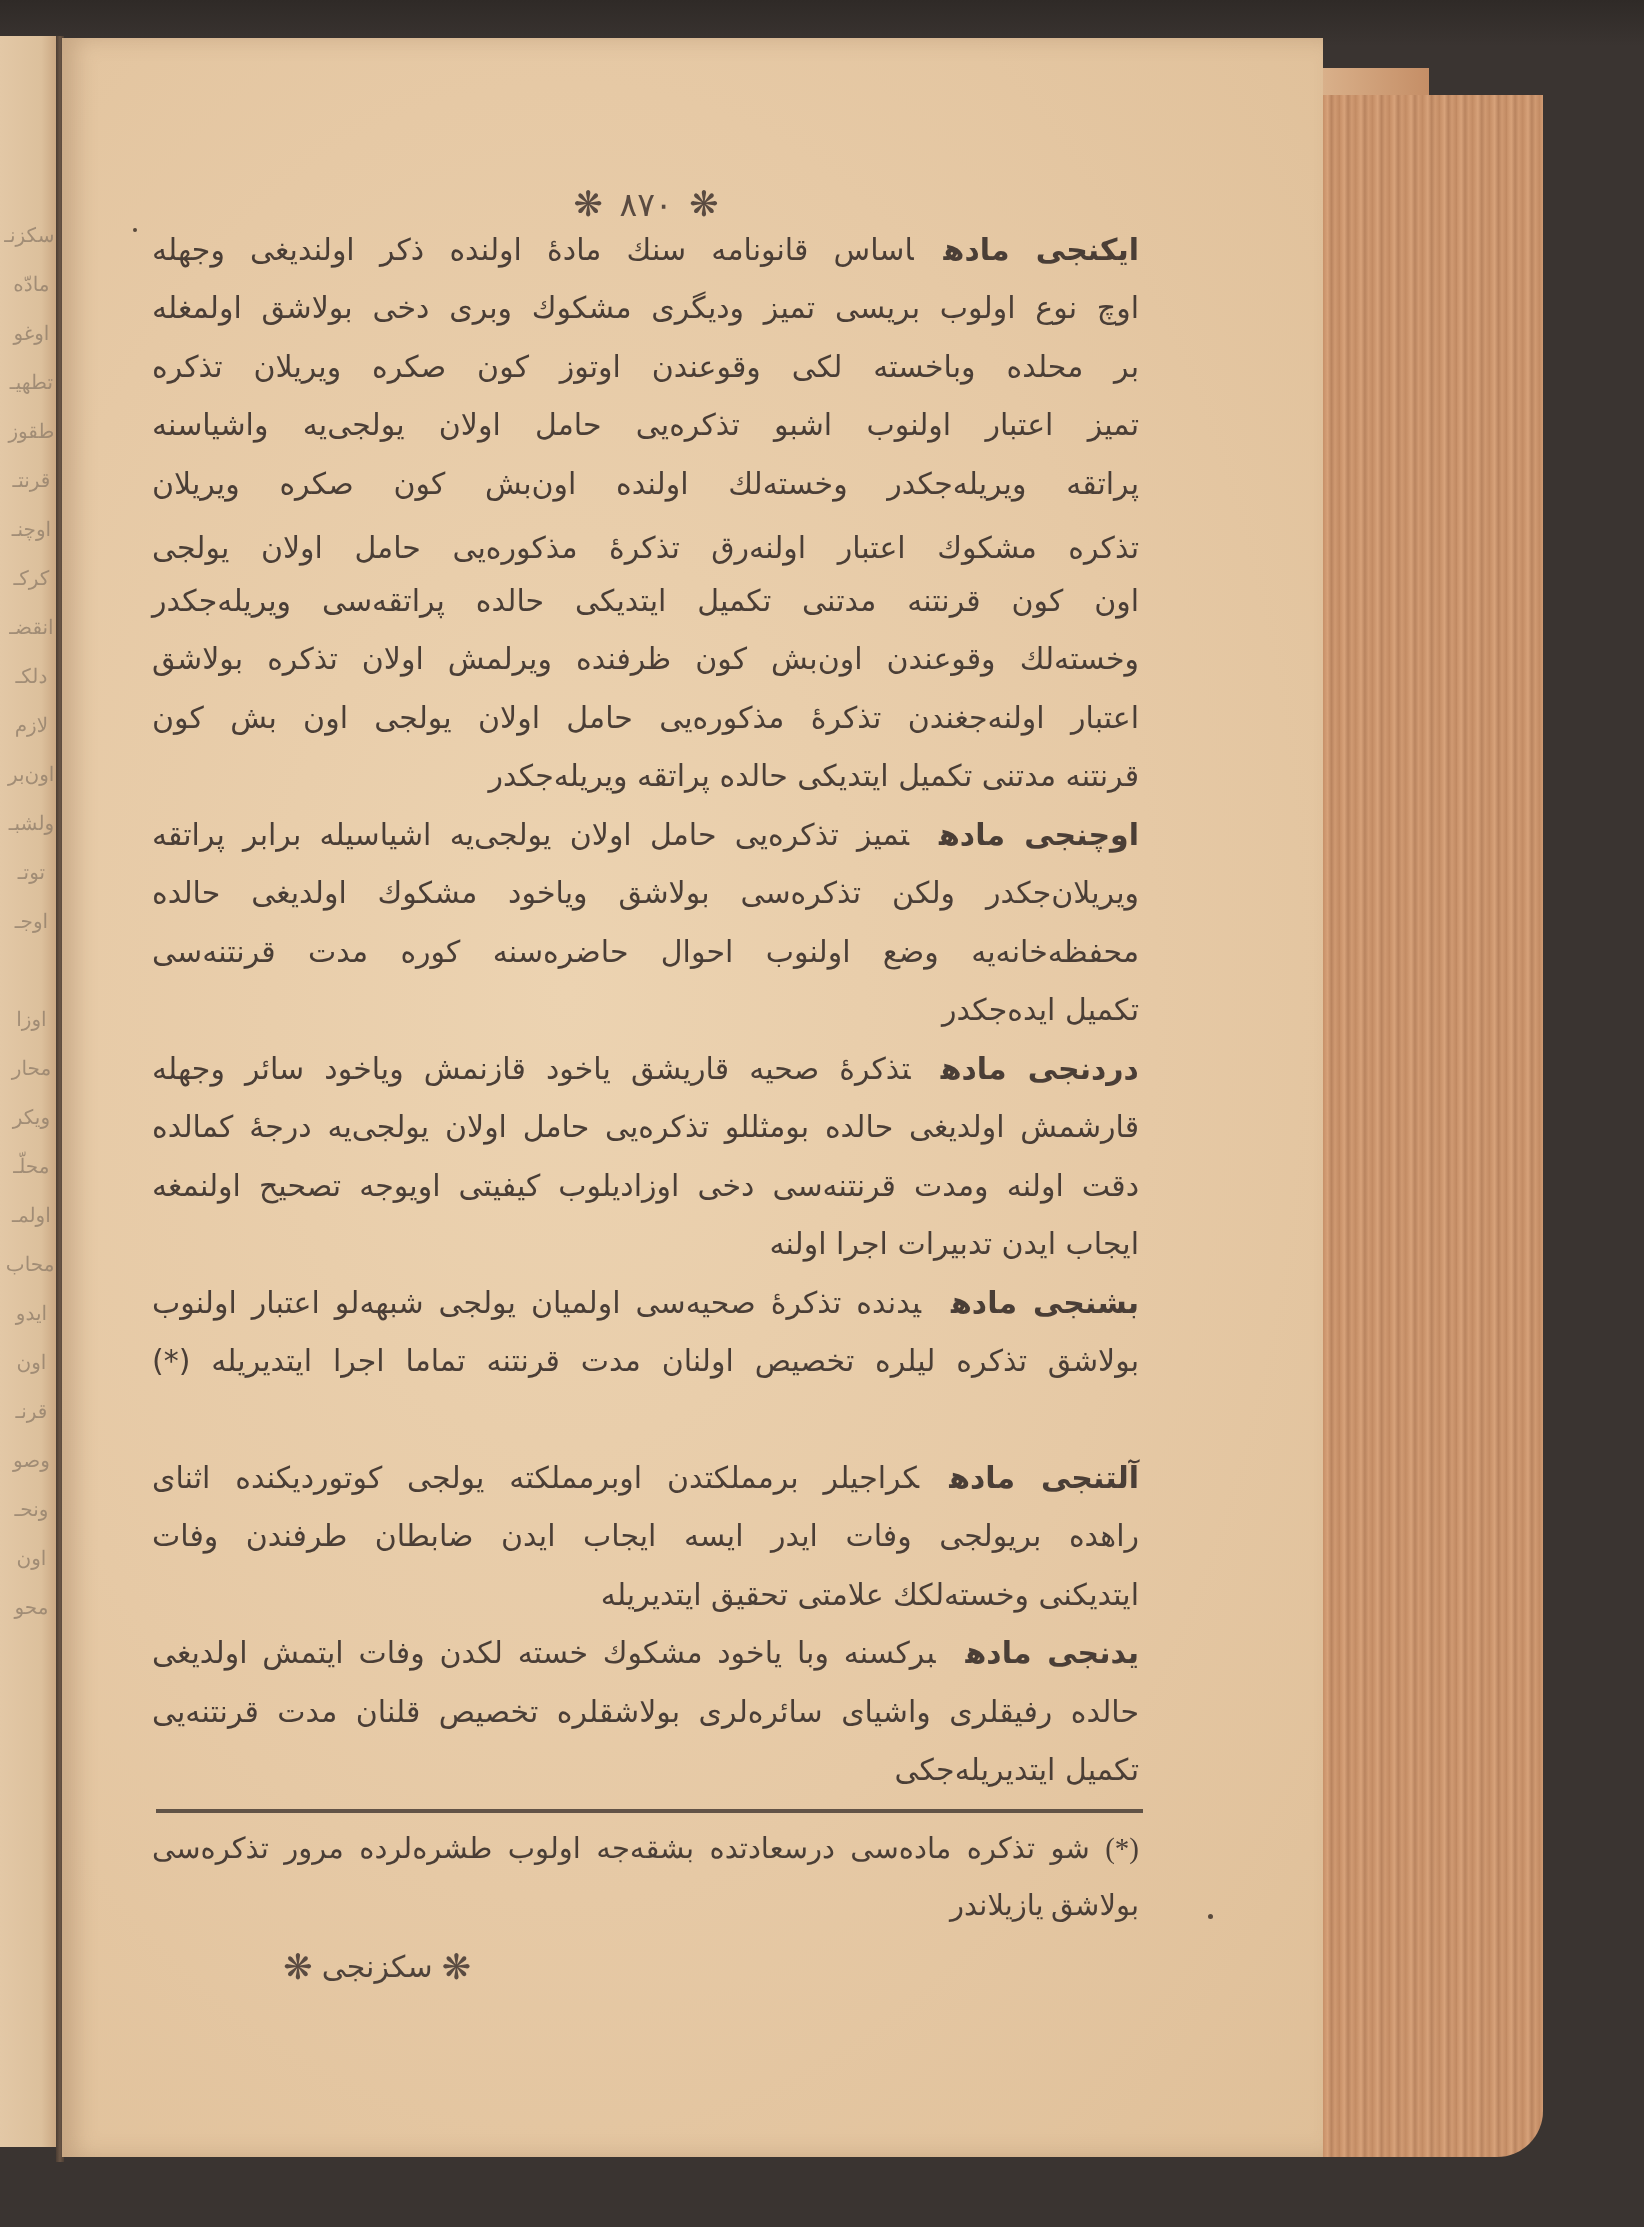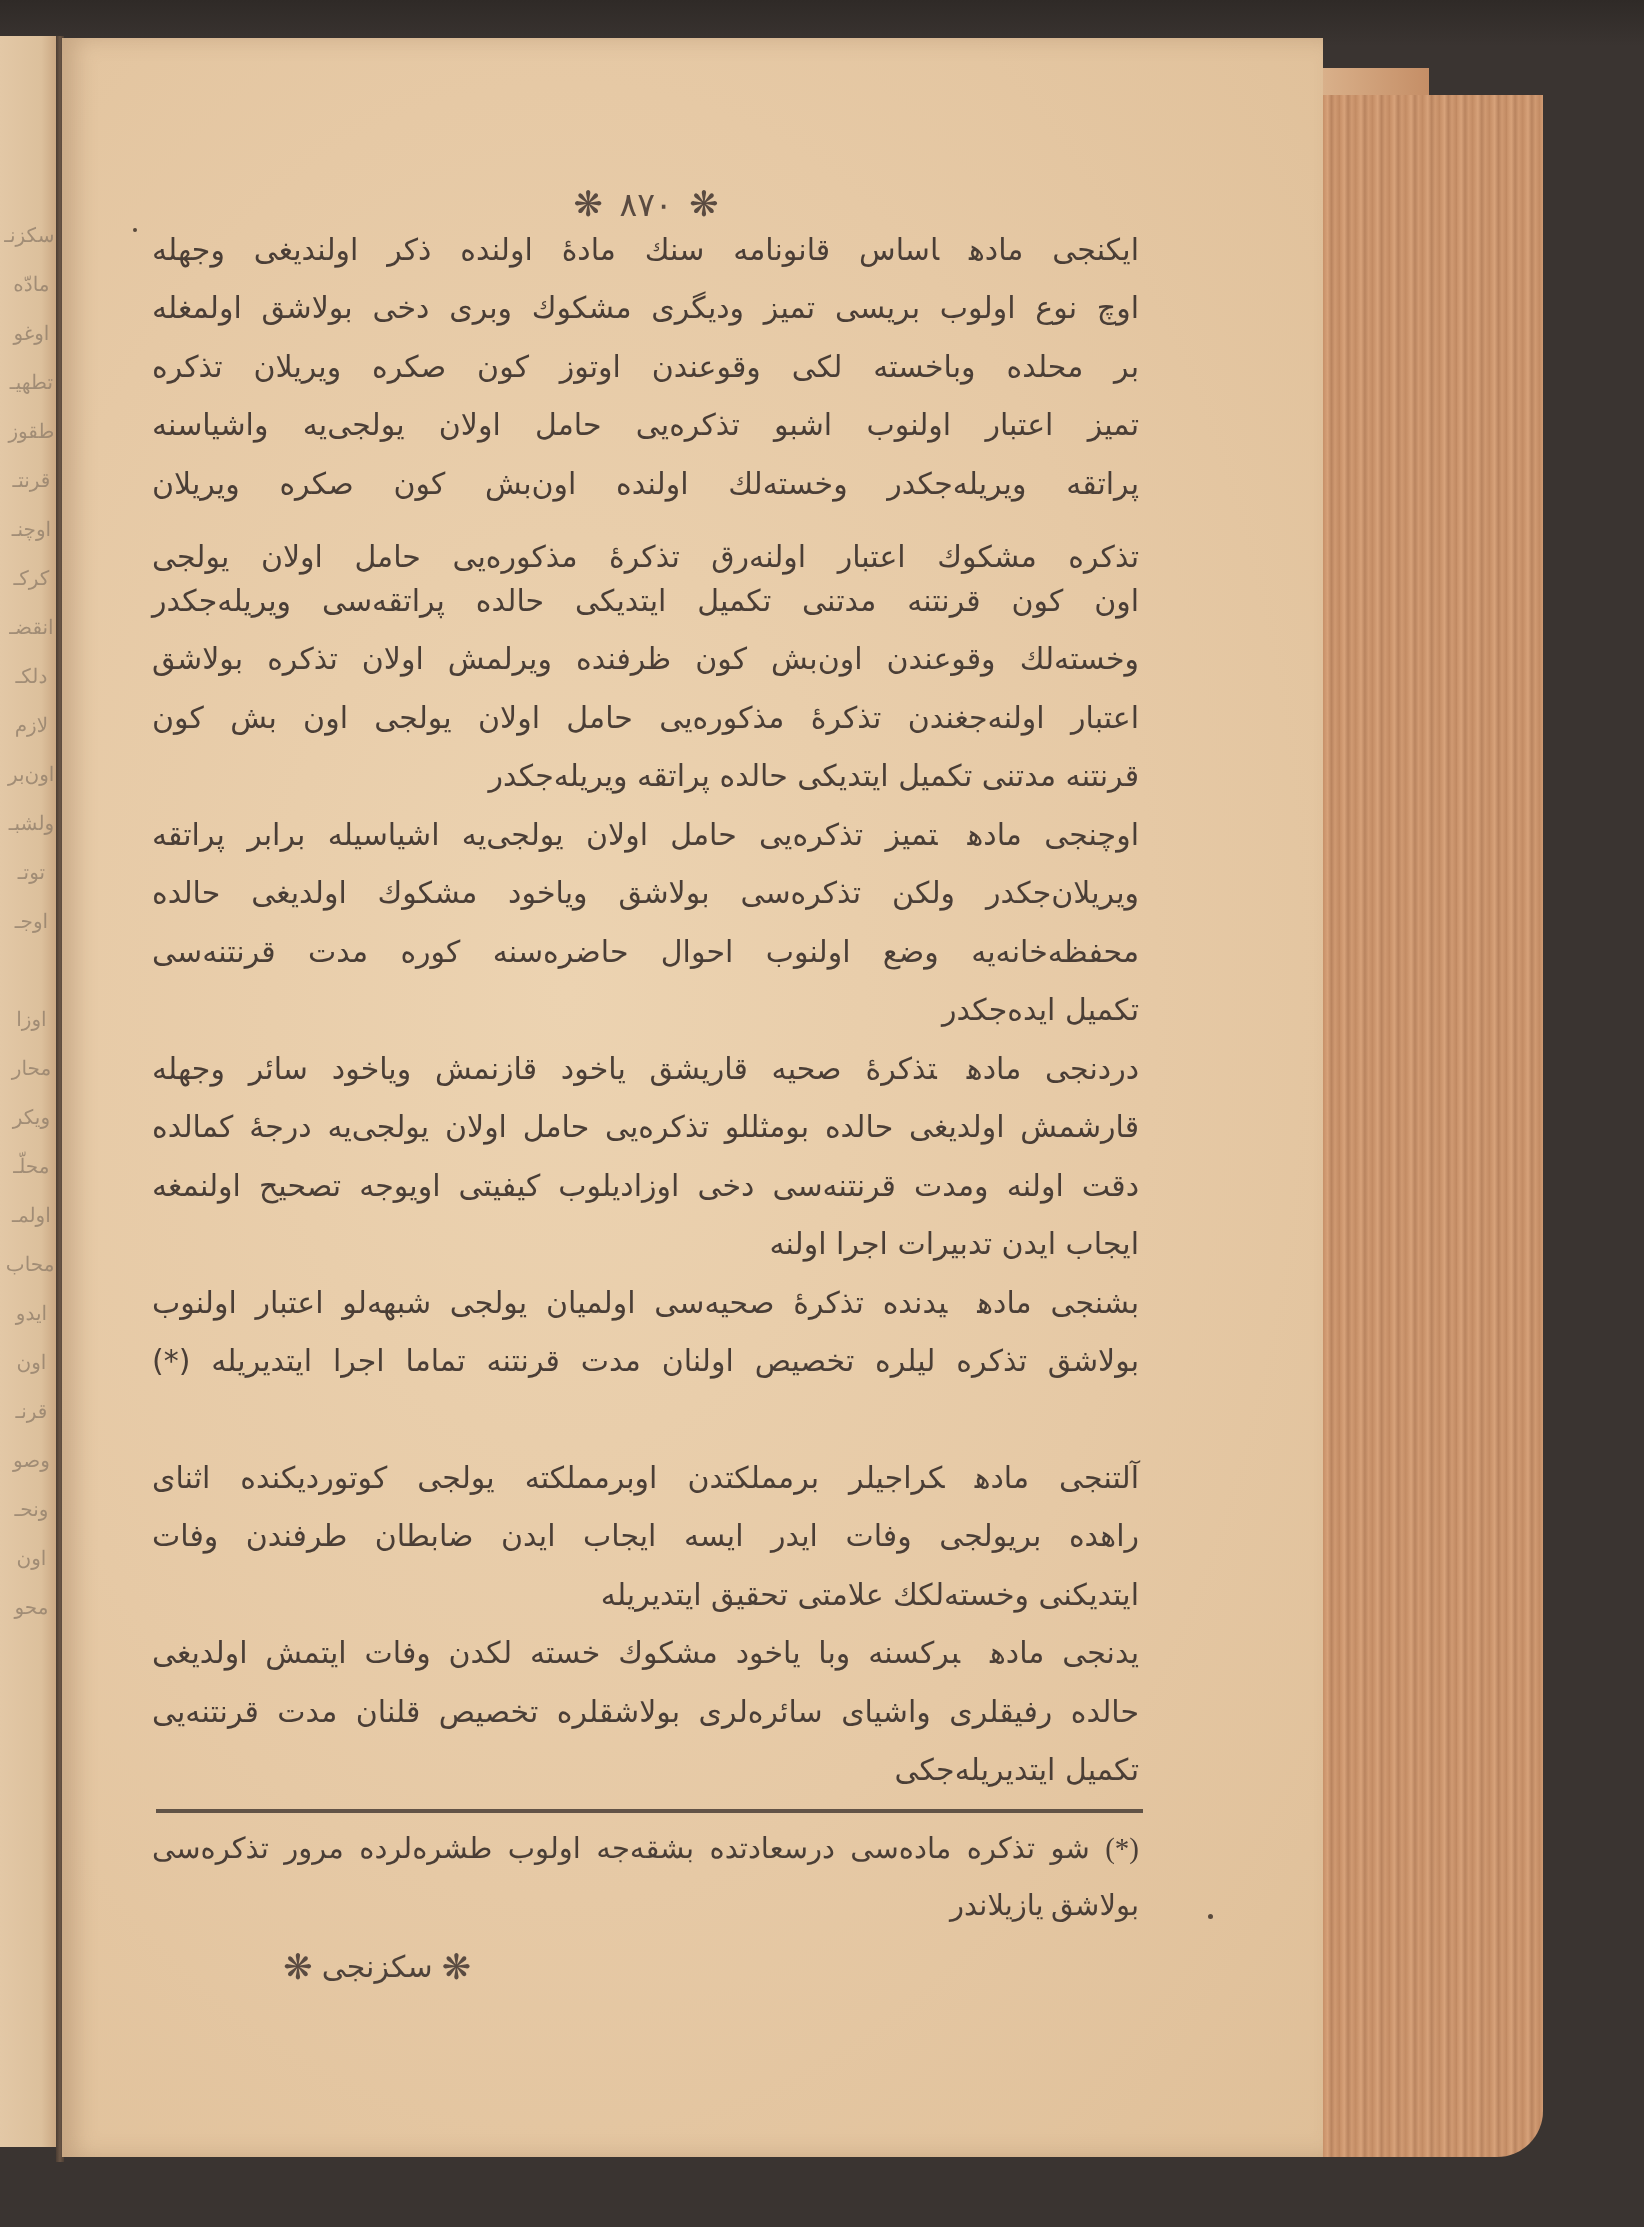--- a/index.html
+++ b/index.html
@@ -54,21 +54,21 @@
     display:flex; align-items:center; justify-content:center; gap:16.7px;
     color:#5a4b41; font-size:33px;
   }
   .orn { font-size:35px; color:#5a4b41; }
   .line {
     position:absolute; right:0; white-space:nowrap;
     font-family:"DejaVu Sans", sans-serif;
     font-size:30px; letter-spacing:0.4px; color:#4a3e36;
   }
   .line.full { left:0; text-align:justify; text-align-last:justify; }
-  .art-label { font-weight:normal; margin-left:30px; }
+  .art-label { font-weight:bold; margin-left:30px; }
   .rule {
     position:absolute; left:156px; top:1809px; width:987px; height:3.8px;
     background:#4a3e36; opacity:.85;
   }
   .footnote { position:absolute; right:0; white-space:nowrap; font-family:Liberation Serif, serif; font-size:29px; color:#4a3e36; }
   .catchword {
     position:absolute; left:243px; top:1940px; height:53px; width:228px;
     display:flex; align-items:center; gap:9px; direction:rtl;
     font-family:"DejaVu Sans",sans-serif; font-size:30px; color:#4e423a;
   }
@@ -125,21 +125,21 @@
   <span class="orn">❋</span>
 </div>
 
 <div class="text-block">
 
   <div class="line full" style="top:57px"><span class="art-label">ایكنجی ماده</span><span>اساس قانونامه سنك مادهٔ اولنده ذكر اولندیغی وجهله</span></div>
   <div class="line full" style="top:115px">اوچ نوع اولوب بریسی تمیز ودیگری مشكوك وبری دخی بولاشق اولمغله</div>
   <div class="line full" style="top:174px">بر محلده وباخسته لكی وقوعندن اوتوز كون صكره ویریلان تذكره</div>
   <div class="line full" style="top:232px">تمیز اعتبار اولنوب اشبو تذكره‌یی حامل اولان یولجی‌یه واشیاسنه</div>
   <div class="line full" style="top:291px">پراتقه ویریله‌جكدر وخسته‌لك اولنده اون‌بش كون صكره ویریلان</div>
-  <div class="line full" style="top:364px">تذكره مشكوك اعتبار اولنه‌رق تذكرهٔ مذكوره‌یی حامل اولان یولجی</div>
+  <div class="line full" style="top:355px">تذكره مشكوك اعتبار اولنه‌رق تذكرهٔ مذكوره‌یی حامل اولان یولجی</div>
   <div class="line full" style="top:408px">اون كون قرنتنه مدتنی تكمیل ایتدیكی حالده پراتقه‌سی ویریله‌جكدر</div>
   <div class="line full" style="top:466px">وخسته‌لك وقوعندن اون‌بش كون ظرفنده ویرلمش اولان تذكره بولاشق</div>
   <div class="line full" style="top:525px">اعتبار اولنه‌جغندن تذكرهٔ مذكوره‌یی حامل اولان یولجی اون بش كون</div>
   <div class="line" style="top:583px">قرنتنه مدتنی تكمیل ایتدیكی حالده پراتقه ویریله‌جكدر</div>
 
   <div class="line full" style="top:642px"><span class="art-label">اوچنجی ماده</span><span>تمیز تذكره‌یی حامل اولان یولجی‌یه اشیاسیله برابر پراتقه</span></div>
   <div class="line full" style="top:700px">ویریلان‌جكدر ولكن تذكره‌سی بولاشق ویاخود مشكوك اولدیغی حالده</div>
   <div class="line full" style="top:759px">محفظه‌خانه‌یه وضع اولنوب احوال حاضره‌سنه كوره مدت قرنتنه‌سی</div>
   <div class="line" style="top:817px">تكمیل ایده‌جكدر</div>
 

